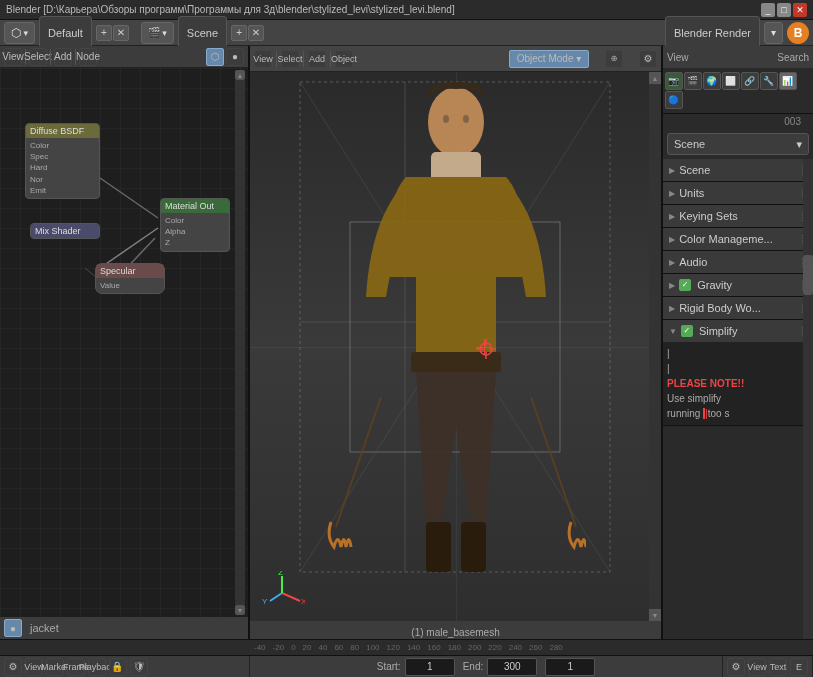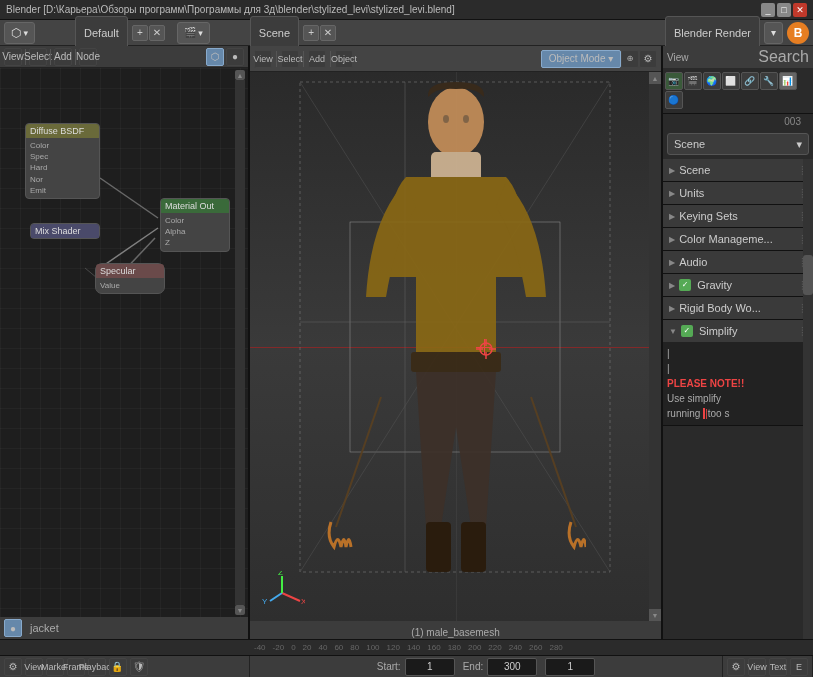--- a/index.html
+++ b/index.html
@@ -431,21 +431,20 @@
     .editor-name {
       background: #3c3c3c;
       border: 1px solid #555;
       height: 34px;
       padding: 0 8px;
       border-radius: 3px;
       display: flex;
       align-items: center;
       color: #ccc;
       font-size: 11px;
-      margin-left: 36px;
     }
     .plus-close {
       display: flex;
       gap: 1px;
     }
     .plus-btn, .close-btn {
       width: 16px;
       height: 16px;
       background: #555;
       border: 1px solid #666;
@@ -590,21 +589,21 @@
   <div id="viewport">
 
     <div id="viewport-toolbar" style="height:26px;background:#444;display:flex;align-items:center;padding:0 4px;gap:3px;">
       <div class="tb-icon" style="font-size:9px;">View</div>
       <div class="tb-sep"></div>
       <div class="tb-icon" style="font-size:9px;">Select</div>
       <div class="tb-sep"></div>
       <div class="tb-icon" style="font-size:9px;">Add</div>
       <div class="tb-sep"></div>
       <div class="tb-icon" style="font-size:9px;">Object</div>
-      <div style="margin-left:auto;display:flex;align-items:center;gap:0;justify-content:center;">
+      <div style="margin-left:auto;display:flex;align-items:center;gap:16px;justify-content:center;">
         <div class="tb-icon active" style="width:80px;font-size:10px;">Object Mode ▾</div>
         <div class="tb-icon" style="font-size:8px;">⊕</div>
         <div class="tb-icon" style="font-size:10px;">⚙</div>
       </div>
     </div>
 
     <div id="viewport-canvas">
       <div id="viewport-label">User Ortho</div>
 
       <div style="position:absolute;top:0;left:0;right:0;bottom:0;background:linear-gradient(180deg, #2a2a2a 0%, #3a3a3a 50%, #2e2e2e 100%);"></div>
@@ -684,21 +683,21 @@
 
     <div id="viewport-bottom">
       <span>(1) male_basemesh</span>
     </div>
   </div>
 
   <div id="right-panel">
 
     <div id="right-panel-toolbar">
       <span style="color:#aaa;font-size:10px;">View</span>
-      <span style="margin-left:auto;color:#aaa;font-size:16px;">Search</span>
+      <span style="margin-left:auto;color:#aaa;font-size:10px;">Search</span>
     </div>
 
     <div id="right-panel-icons">
       <div class="panel-icon" style="background:#3a5a3a;">📷</div>
       <div class="panel-icon">🎬</div>
       <div class="panel-icon">🌍</div>
       <div class="panel-icon">⬜</div>
       <div class="panel-icon">🔗</div>
       <div class="panel-icon">🔧</div>
       <div class="panel-icon active">📊</div>

